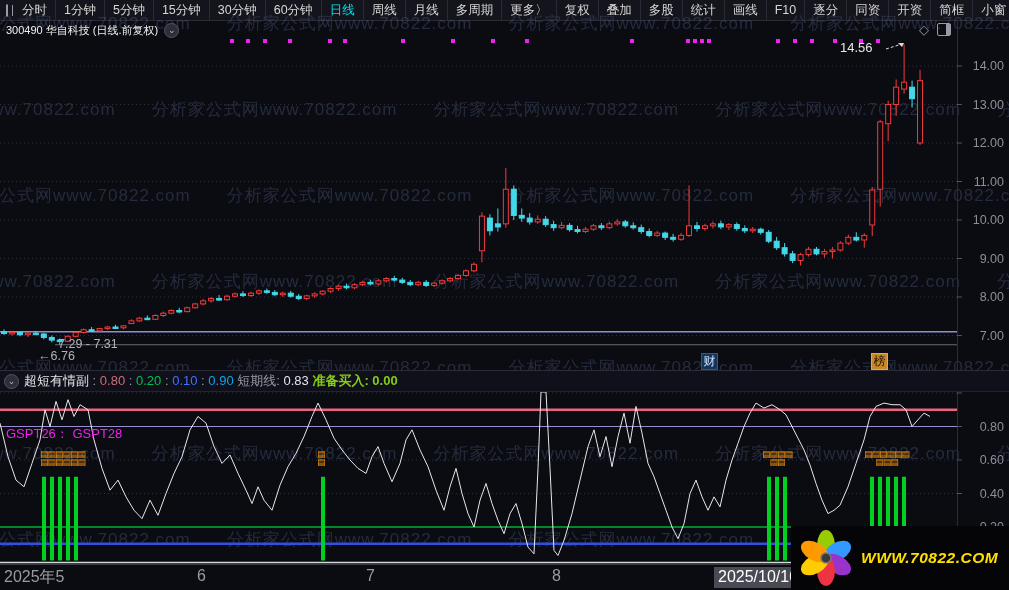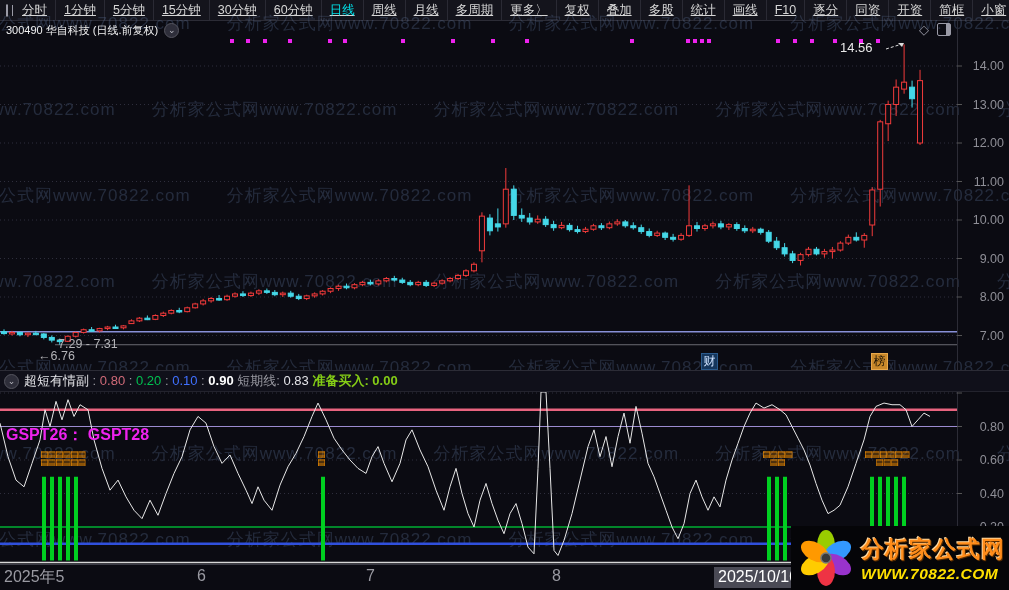--- a/index.html
+++ b/index.html
@@ -1,20 +1,20 @@
 <!DOCTYPE html>
 <html><head>
 <meta charset="utf-8">
 <style>
   html,body{margin:0;padding:0;background:#000;}
   #window{position:relative;width:1009px;height:590px;background:#0b0b12;overflow:hidden;
           font-family:"Liberation Sans","DejaVu Sans",sans-serif;}
   
   #toolbar{position:absolute;left:0;top:0;width:1009px;height:20px;background:#14141c;
-           border-bottom:1px solid #2c2c36;display:flex;align-items:center;font-size:12.5px;color:#d6d6d6;text-decoration:underline;}
+           border-bottom:1px solid #2c2c36;display:flex;align-items:center;font-size:12.5px;color:#d6d6d6;}
   .tb-item{padding:0 8px;height:20px;line-height:20px;border-right:1px solid #2a2a34;cursor:default;white-space:nowrap;}
   .tb-item.active{color:#00e0e8;}
   .tb-spacer{flex:1;}
   #tb-winicon{width:13px;height:11px;border:1px solid #9a9aa6;border-radius:2px;margin:0 6px;position:relative;}
   #tb-winicon:after{content:"";position:absolute;left:5px;top:0;bottom:0;width:1px;background:#9a9aa6;}
   
   #title-row{position:absolute;left:6px;top:23px;display:flex;align-items:center;z-index:30;}
   #title-text{color:#f0f0f0;font-size:11px;}
   .circle-chevron{width:13px;height:13px;border-radius:50%;background:#2e2e3a;border:1px solid #55555f;
         color:#b8b8c0;font-size:9px;line-height:12px;text-align:center;margin-left:6px;}
@@ -39,22 +39,22 @@
   .mini-badge{position:absolute;top:353px;width:15px;height:15px;font-size:12px;line-height:15px;
         text-align:center;z-index:20;}
   #badge-cai{left:701px;background:#15365c;color:#cfe3ff;border:1px solid #2a5a8c;}
   #badge-bang{left:871px;background:#c8882a;color:#201505;border:1px solid #e8a84a;}
   
   #ind-header{position:absolute;left:0;top:370px;width:1009px;height:20px;background:#10101a;
         border-top:1px solid #2c2c36;border-bottom:1px solid #23232d;display:flex;align-items:center;
         font-size:13px;z-index:25;}
   #ind-header .circle-chevron{margin:0 5px 0 4px;}
   .ih-w{color:#e4e4e8;} .ih-g{color:#9a9aa2;} .ih-rose{color:#d06a78;} .ih-green{color:#00c050;}
-  .ih-blue{color:#4070ff;} .ih-red{color:#ffffff;font-weight:bold;} .ih-b{color:#84cc16;font-weight:bold;}
-  #gspt-label{position:absolute;left:6px;top:425px;color:#ee22ee;font-size:16px;font-weight:bold;z-index:20;}
+  .ih-blue{color:#4070ff;} .ih-red{color:#0ea5e9;} .ih-b{color:#84cc16;font-weight:bold;}
+  #gspt-label{position:absolute;left:6px;top:425px;color:#ee22ee;font-size:13px;font-weight:normal;z-index:20;}
   
   .sig-marker{position:absolute;top:450px;color:#ff9500;font-size:9px;line-height:8px;
         letter-spacing:-1px;text-align:center;z-index:20;font-family:"DejaVu Sans",sans-serif;}
   
   #date-bar{position:absolute;left:0;top:564px;width:1009px;height:18px;border-top:1px solid #3c3c46;z-index:10;}
   .date-label{position:absolute;top:2px;font-size:16px;color:#9a9aa2;white-space:nowrap;}
   .date-label.hl{background:#4a4a55;color:#fff;padding:0 4px;}
   
   #logo{position:absolute;right:0;bottom:0;width:218px;height:64px;background:#050508;z-index:40;
         display:flex;align-items:center;}
@@ -490,17 +490,16 @@
         <ellipse rx="9" ry="15" transform="rotate(0) translate(0,-13)" fill="#99cc00"></ellipse>
         <ellipse rx="9" ry="15" transform="rotate(60) translate(0,-13)" fill="#3399ff"></ellipse>
         <ellipse rx="9" ry="15" transform="rotate(120) translate(0,-13)" fill="#9933cc"></ellipse>
         <ellipse rx="9" ry="15" transform="rotate(180) translate(0,-13)" fill="#ee3344"></ellipse>
         <ellipse rx="9" ry="15" transform="rotate(240) translate(0,-13)" fill="#ffcc00"></ellipse>
         <ellipse rx="9" ry="15" transform="rotate(300) translate(0,-13)" fill="#ff9900"></ellipse>
         <circle r="5" fill="#3a3a3a" stroke="#777" stroke-width="1.5"></circle>
       </g>
     </svg>
     <div id="logo-texts">
-      <div id="logo-name">分析家公式网</div>
       <div id="logo-url">WWW.70822.COM</div>
     </div>
   </div>
 </div>
 
 </body></html>

